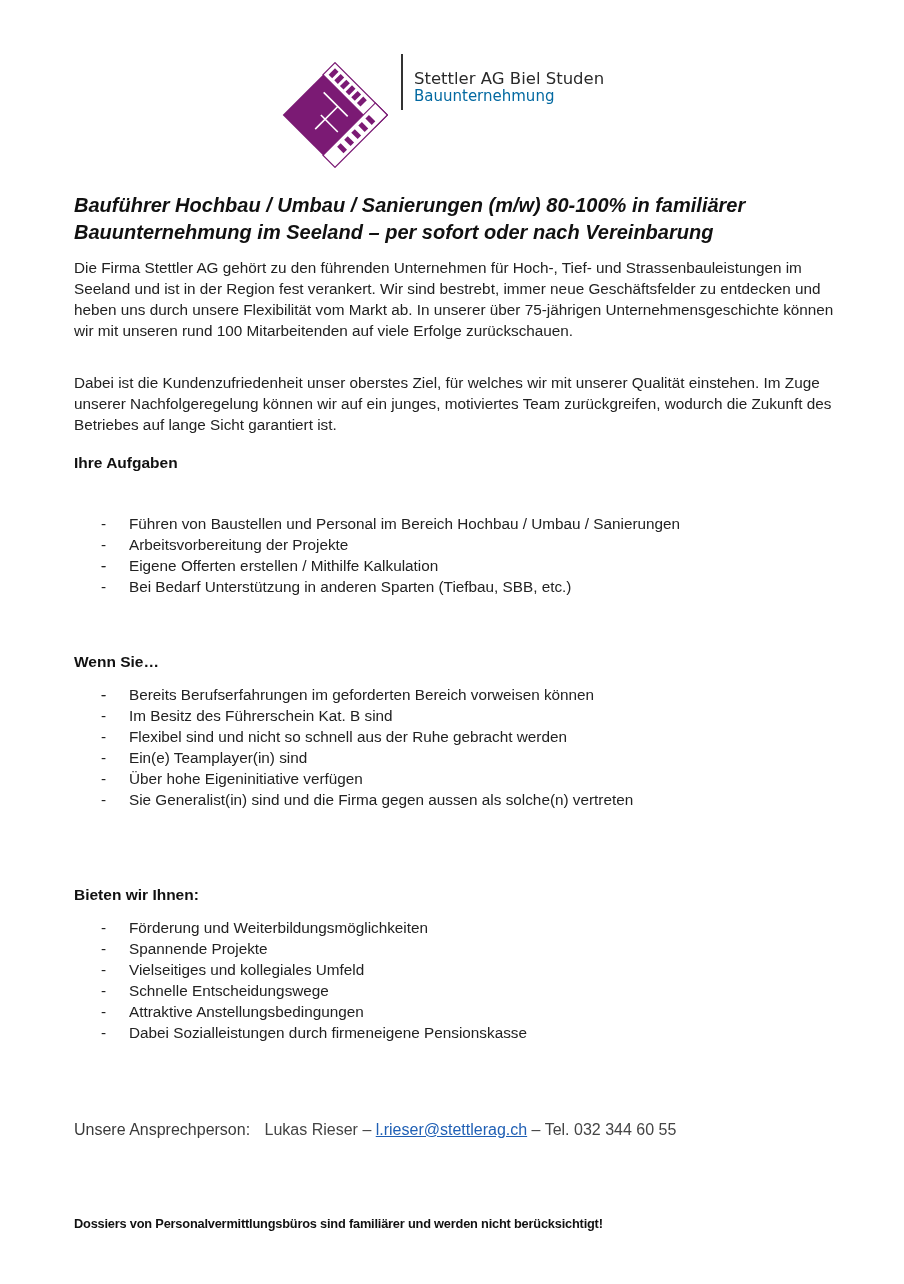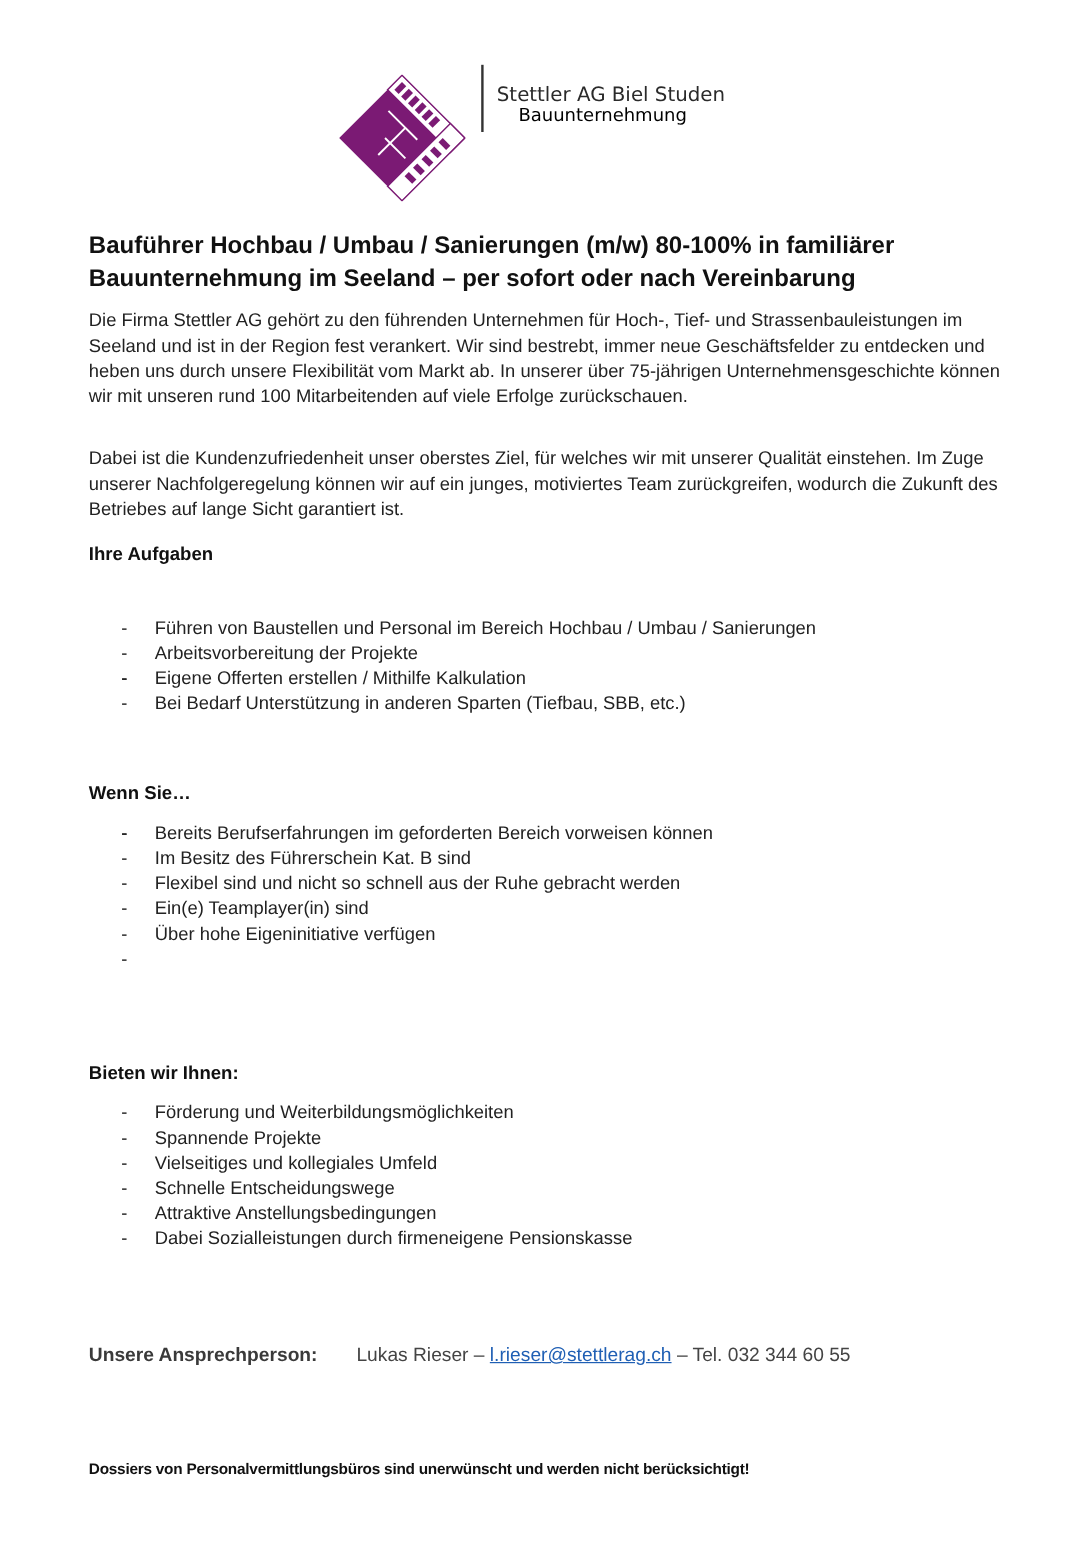--- a/index.html
+++ b/index.html
@@ -4,40 +4,40 @@
 <style>
   html, body { margin: 0; padding: 0; background: #ffffff; }
   body { width: 904px; height: 1284px; position: relative; overflow: hidden;
          font-family: "Liberation Sans", sans-serif; color: #1a1a1a; }
   .logo-wrap { position: absolute; left: 282px; top: 52px; width: 360px; height: 118px; }
   .logo-mark { position: absolute; left: 0; top: 10px; width: 106px; height: 106px; }
   .logo-divider { position: absolute; left: 119px; top: 2px; width: 1.5px; height: 56px; background: #333; }
   .logo-name { position: absolute; left: 132px; top: 17px; font-family: "DejaVu Sans", sans-serif;
                font-weight: normal; font-size: 16.5px; color: #2a2a2a; letter-spacing: 0px; white-space: nowrap; }
   .logo-sub { position: absolute; left: 132px; top: 35px; font-family: "DejaVu Sans", sans-serif;
-              font-size: 15px; color: #000000; white-space: nowrap; margin-left: 18px; }
+              font-size: 15px; color: #0369a1; white-space: nowrap; }
 
   .title { position: absolute; left: 74px; top: 192px; width: 780px; font-weight: bold;
-           font-size: 20px; line-height: 27px; color: #111; }
+           font-size: 20px; line-height: 27px; color: #111; font-style: italic; }
 
   .para { position: absolute; left: 74px; width: 780px; font-size: 15.3px; line-height: 21px; color: #222; }
   .p1 { top: 257px; }
   .p2 { top: 372px; }
 
   .section-h { position: absolute; left: 74px; font-weight: bold; font-size: 15.5px; color: #111; }
   .list { position: absolute; left: 74px; width: 780px; margin: 0; padding: 0; list-style: none;
           font-size: 15.3px; line-height: 21px; color: #222; }
   .list li { position: relative; padding-left: 55px; }
   .list li .dash { position: absolute; left: 27px; top: 0; }
   .list1 { top: 513px; }
   .list2 { top: 684px; }
   .list3 { top: 917px; }
 
   .contact { position: absolute; left: 74px; top: 1121px; font-size: 16px; color: #444; white-space: nowrap; }
-  .contact .label { font-weight: bold; color: #3a3a3a; margin-right: 28px; }
+  .contact .label { font-weight: normal; color: #3a3a3a; margin-right: 10px; }
   .contact a { color: #1f5fb4; text-decoration: underline; }
 
   .footer-note { position: absolute; left: 74px; top: 1216px; font-weight: bold; font-size: 12.8px;
                  color: #111; letter-spacing: -0.2px; white-space: nowrap; }
 </style>
 </head>
 <body>
 
 <div class="logo-wrap">
   <svg class="logo-mark" viewBox="0 0 106 106">
@@ -83,33 +83,33 @@
 </ul>
 
 <div class="section-h" style="top:653px;">Wenn Sie…</div>
 <ul class="list list2">
   <li><span class="dash">-</span></li>
   <li><span class="dash">-</span><span>Bereits Berufserfahrungen im geforderten Bereich vorweisen können</span></li>
   <li><span class="dash">-</span><span>Im Besitz des Führerschein Kat. B sind</span></li>
   <li><span class="dash">-</span><span>Flexibel sind und nicht so schnell aus der Ruhe gebracht werden</span></li>
   <li><span class="dash">-</span><span>Ein(e) Teamplayer(in) sind</span></li>
   <li><span class="dash">-</span><span>Über hohe Eigeninitiative verfügen</span></li>
-  <li><span class="dash">-</span></li>
+  <li><span class="dash">-</span><span>Sie Generalist(in) sind und die Firma gegen aussen als solche(n) vertreten</span></li>
 </ul>
 
 <div class="section-h" style="top:886px;">Bieten wir Ihnen:</div>
 <ul class="list list3">
   <li><span class="dash">-</span><span>Förderung und Weiterbildungsmöglichkeiten</span></li>
   <li><span class="dash">-</span><span>Spannende Projekte</span></li>
   <li><span class="dash">-</span><span>Vielseitiges und kollegiales Umfeld</span></li>
   <li><span class="dash">-</span><span>Schnelle Entscheidungswege</span></li>
   <li><span class="dash">-</span><span>Attraktive Anstellungsbedingungen</span></li>
   <li><span class="dash">-</span><span>Dabei Sozialleistungen durch firmeneigene Pensionskasse</span></li>
 </ul>
 
 <div class="contact">
   <span class="label">Unsere Ansprechperson:</span>
   <span>Lukas Rieser –</span>
   <a>l.rieser@stettlerag.ch</a>
   <span>– Tel. 032 344 60 55</span>
 </div>
 
-<div class="footer-note">Dossiers von Personalvermittlungsbüros sind unerwünscht und werden nicht berücksichtigt!</div>
+<div class="footer-note">Dossiers von Personalvermittlungsbüros sind familiärer und werden nicht berücksichtigt!</div>
 
 </body></html>

